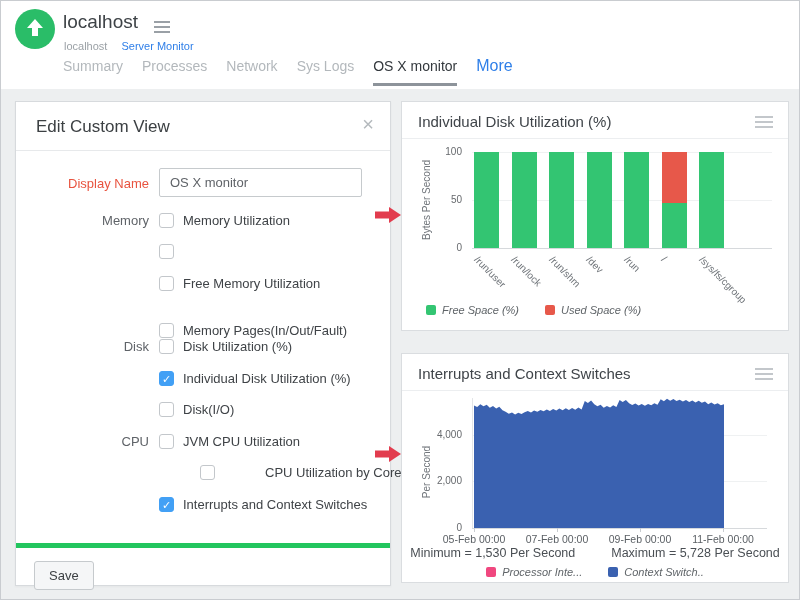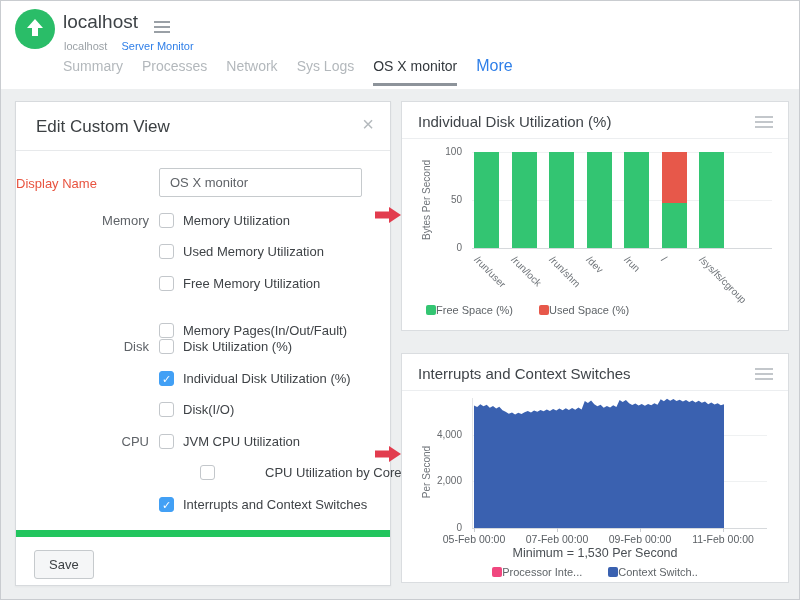--- a/index.html
+++ b/index.html
@@ -21,29 +21,29 @@
   .tab.accent { color:#2f7fe8; font-size:16px; }
 
   
   .content-bg { position:absolute; top:88px; left:0; right:0; bottom:0; background:#edeff0; }
 
   
   .dialog { position:absolute; left:14px; top:100px; width:376px; height:485px; background:#fff; border:1px solid #d7dadd; box-shadow:0 1px 2px rgba(0,0,0,.04); }
   .dialog-header { position:absolute; top:0; left:0; right:0; height:49px; border-bottom:1px solid #e7e9eb; }
   .dialog-title { position:absolute; left:20px; top:15px; font-size:17px; color:#3c4043; }
   .dialog-close { position:absolute; right:16px; top:12px; font-size:20px; color:#b4b9bd; cursor:pointer; line-height:1; }
-  .dn-label { position:absolute; left:0; top:74px; width:133px; font-size:13px; color:#e8533f; }
+  .dn-label { position:absolute; left:0; top:74px; width:133px; text-align:right; font-size:13px; color:#e8533f; }
   .dn-input { position:absolute; left:143px; top:66px; width:203px; height:29px; border:1px solid #c6cacd; border-radius:2px; padding:0 10px; font-size:13px; color:#5f6368; font-family:"Liberation Sans", sans-serif; }
   .rows { position:absolute; top:110px; left:0; right:0; }
   .cb-row { position:absolute; left:0; height:16px; display:flex; align-items:center; }
   .group-label { width:133px; text-align:right; font-size:13px; color:#5f6368; flex:none; }
   .cb { width:15px; height:15px; border:1px solid #c3c7cb; border-radius:3px; background:#fff; margin-left:10px; flex:none; cursor:pointer; font-size:11px; line-height:14px; text-align:center; color:#fff; }
   .cb.checked { background:#42a0f5; border-color:#42a0f5; }
   .cb-label { margin-left:9px; font-size:13px; color:#3f4347; white-space:nowrap; }
-  .dialog-footer { position:absolute; left:0; right:0; bottom:0; height:55px; border-top:7px solid #22c55e; }
+  .dialog-footer { position:absolute; left:0; right:0; bottom:0; height:42px; border-top:5px solid #22c55e; }
   .save-btn { position:absolute; left:18px; top:13px; padding:6px 14px; background:#f5f6f7; border:1px solid #c6cacd; border-radius:3px; font-size:13px; color:#3c4043; font-family:"Liberation Sans", sans-serif; cursor:pointer; }
 
   .red-arrow { position:absolute; width:27px; height:18px; }
 
   
   .card { position:absolute; left:400px; width:388px; height:230px; background:#fff; border:1px solid #dadde0; }
   .card-title { position:absolute; left:16px; top:11px; font-size:15px; color:#3f4449; }
   .card-menu { position:absolute; right:15px; top:14px; cursor:pointer; }
   .card-menu div { width:18px; height:2px; background:#c3c7cb; margin-bottom:3px; }
   .card-divider { position:absolute; left:0; right:0; top:36px; border-top:1px solid #eceef0; }
@@ -51,21 +51,21 @@
   .ytick { position:absolute; font-size:10px; color:#66696d; width:34px; text-align:right; }
   .gridline { position:absolute; height:1px; background:#eff1f2; }
   .axisline-x { position:absolute; height:1px; background:#d6d9dc; }
   .axisline-y { position:absolute; width:1px; background:#e3e5e7; }
   .bar { position:absolute; width:25px; display:flex; flex-direction:column; }
   .bar-seg { width:100%; }
   .bar-xlabel { position:absolute; font-size:10px; color:#70757a; white-space:nowrap; transform:rotate(45deg); transform-origin:0 0; }
   .xtick-label { position:absolute; font-size:10.5px; color:#5a5f64; white-space:nowrap; transform:translateX(-50%); }
   .xtick-mark { position:absolute; width:1px; height:4px; background:#c9cdd1; }
   .legend { position:absolute; display:flex; gap:26px; }
-  .legend-item { display:flex; align-items:center; cursor:pointer; }
+  .legend-item { display:flex; align-items:center; gap:6px; cursor:pointer;font-style:italic; }
   .legend-swatch { width:10px; height:10px; border-radius:2px; flex:none; }
   .legend-text { font-size:11px; color:#5f6468; white-space:nowrap; }
   .minmax { position:absolute; left:0; right:0; display:flex; justify-content:center; gap:36px; font-size:12.5px; color:#4a4f54; }
 </style>
 </head>
 <body>
 
 <div class="screen">
 
   <div class="header">
@@ -103,21 +103,20 @@
     <input class="dn-input" value="OS X monitor" style="">
     <div class="rows" id="cb-rows">
         <div class="cb-row" style="top: 0px;">
           <span class="group-label">Memory</span>
           <span class="cb"></span>
           <span class="cb-label">Memory Utilization</span>
         </div>
         <div class="cb-row" style="top: 31.6px;">
           <span class="group-label"></span>
           <span class="cb"></span>
-          <span class="cb-label">Used Memory Utilization</span>
         </div>
         <div class="cb-row" style="top: 63.2px;">
           <span class="group-label"></span>
           <span class="cb"></span>
           <span class="cb-label">Free Memory Utilization</span>
         </div>
         <div class="cb-row" style="top: 94.8px; margin-top: 16px;">
           <span class="group-label"></span>
           <span class="cb"></span>
           <span class="cb-label">Memory Pages(In/Out/Fault)</span>
@@ -225,20 +224,21 @@
     <div class="card-title">Interrupts and Context Switches</div>
     <div class="card-menu">
         <div></div>
         <div></div>
         <div></div>
       </div>
     <div class="card-divider"></div>
     <div class="y-axis-label" style="left:24px; top:118px;">Per Second</div>
     <div class="minmax" style="top:192px;">
       <span>Minimum = 1,530 Per Second</span>
+      <span>Maximum = 5,728 Per Second</span>
     </div>
   <div class="gridline" style="left: 70px; width: 295px; top: 80.6667px;"></div>
       <div class="ytick" style="left: 26px; top: 74.6667px;">4,000</div>
       <div class="gridline" style="left: 70px; width: 295px; top: 127.333px;"></div>
       <div class="ytick" style="left: 26px; top: 121.333px;">2,000</div>
       <div class="ytick" style="left: 26px; top: 168px;">0</div>
       <div class="axisline-x" style="left: 70px; width: 295px; top: 174px;"></div>
       <div class="axisline-y" style="left: 70px; top: 44px; height: 130px;"></div>
       <svg width="295" height="140" viewBox="0 0 295 140" style="position: absolute; left: 70px; top: 34px;">
         <polygon points="2,140 2.0,17.5 5.2,19.1 8.3,16.3 11.5,18.2 14.7,16.8 17.8,19.8 21.0,18.0 24.2,20.5 27.3,18.7 30.5,22.2 33.6,23.8 36.8,25.7 40.0,24.5 43.1,26.4 46.3,24.7 49.5,25.9 52.6,24.3 55.8,22.9 59.0,24.5 62.1,22.4 65.3,23.8 68.5,21.9 71.6,23.3 74.8,21.5 77.9,23.1 81.1,21.0 84.3,22.6 87.4,20.5 90.6,22.2 93.8,20.3 96.9,21.9 100.1,20.1 103.3,21.7 106.4,19.6 109.6,21.5 112.8,13.1 115.9,14.9 119.1,12.4 122.3,16.3 125.4,18.2 128.6,16.8 131.7,19.8 134.9,18.0 138.1,19.6 141.2,17.3 144.4,19.1 147.6,11.9 150.7,14.0 153.9,12.1 157.1,15.2 160.2,17.0 163.4,15.6 166.6,17.5 169.7,16.1 172.9,17.7 176.1,15.9 179.2,17.3 182.4,15.2 185.5,16.8 188.7,11.2 191.9,13.3 195.0,10.7 198.2,12.8 201.4,11.0 204.5,13.1 207.7,11.7 210.9,13.5 214.0,12.1 217.2,14.0 220.4,12.6 223.5,14.5 226.7,12.8 229.8,14.7 233.0,13.5 236.2,16.3 239.3,14.5 242.5,16.6 245.7,15.2 248.8,17.3 252.0,16.3 252,140" fill="#3a61b0"></polygon>

